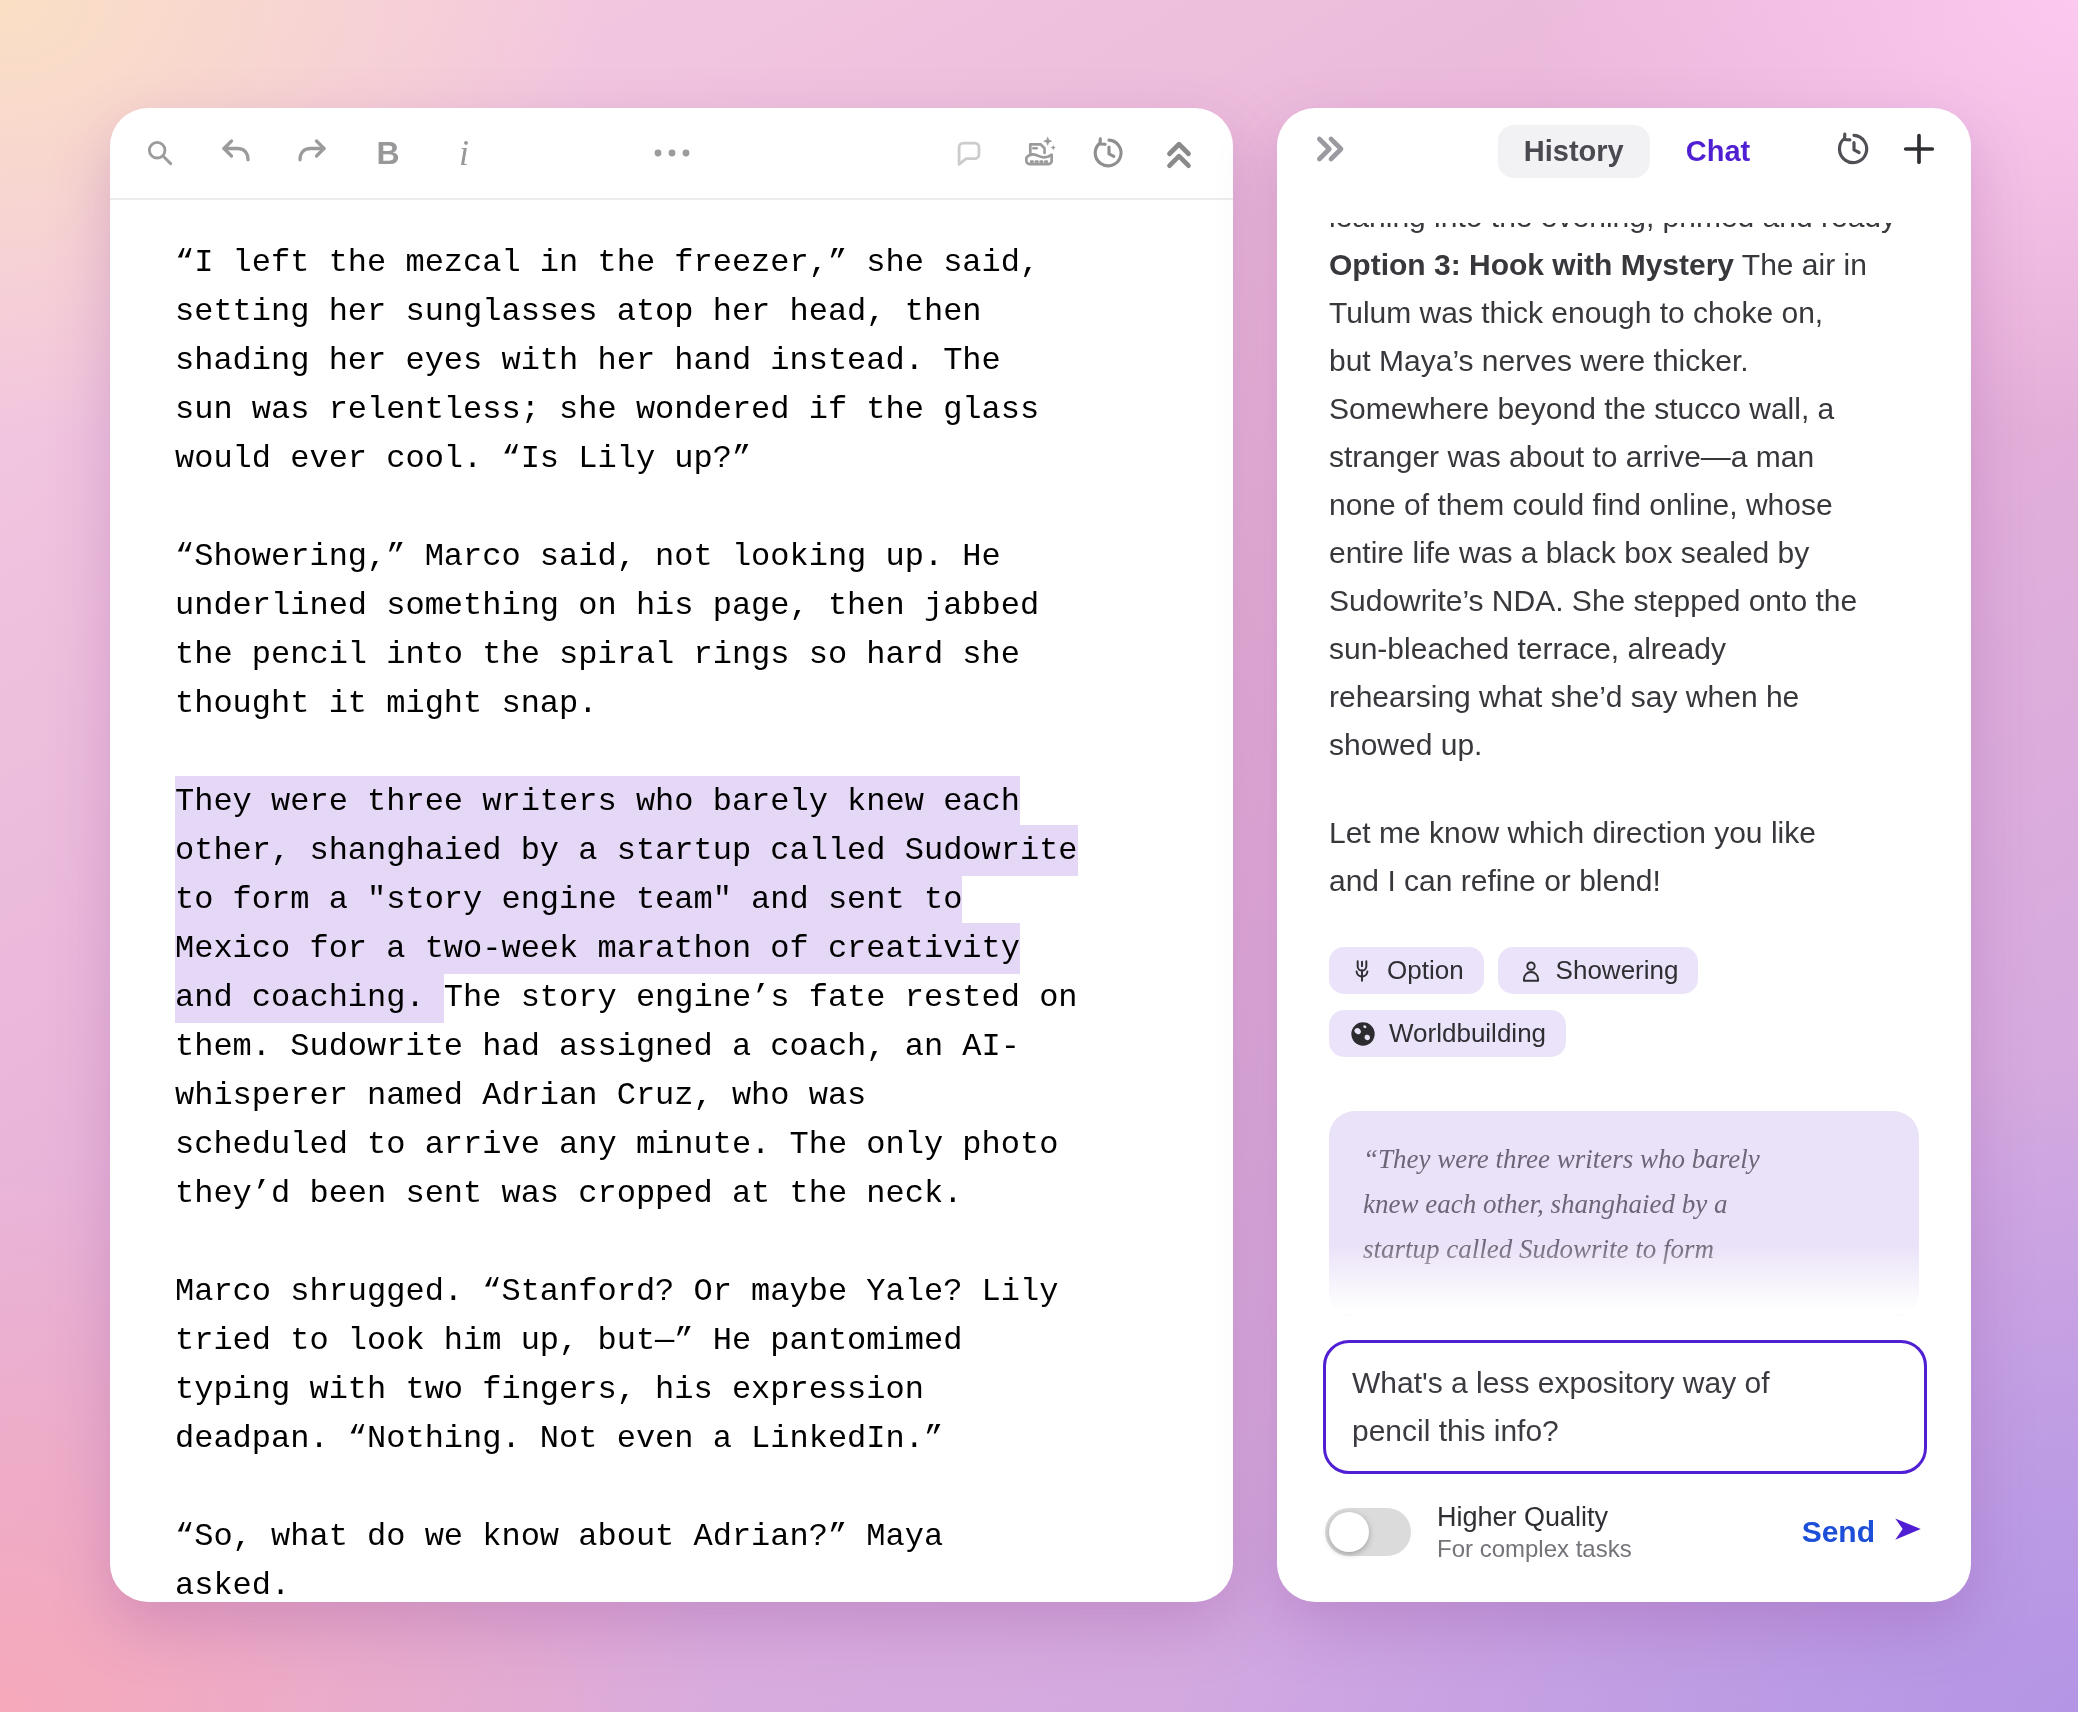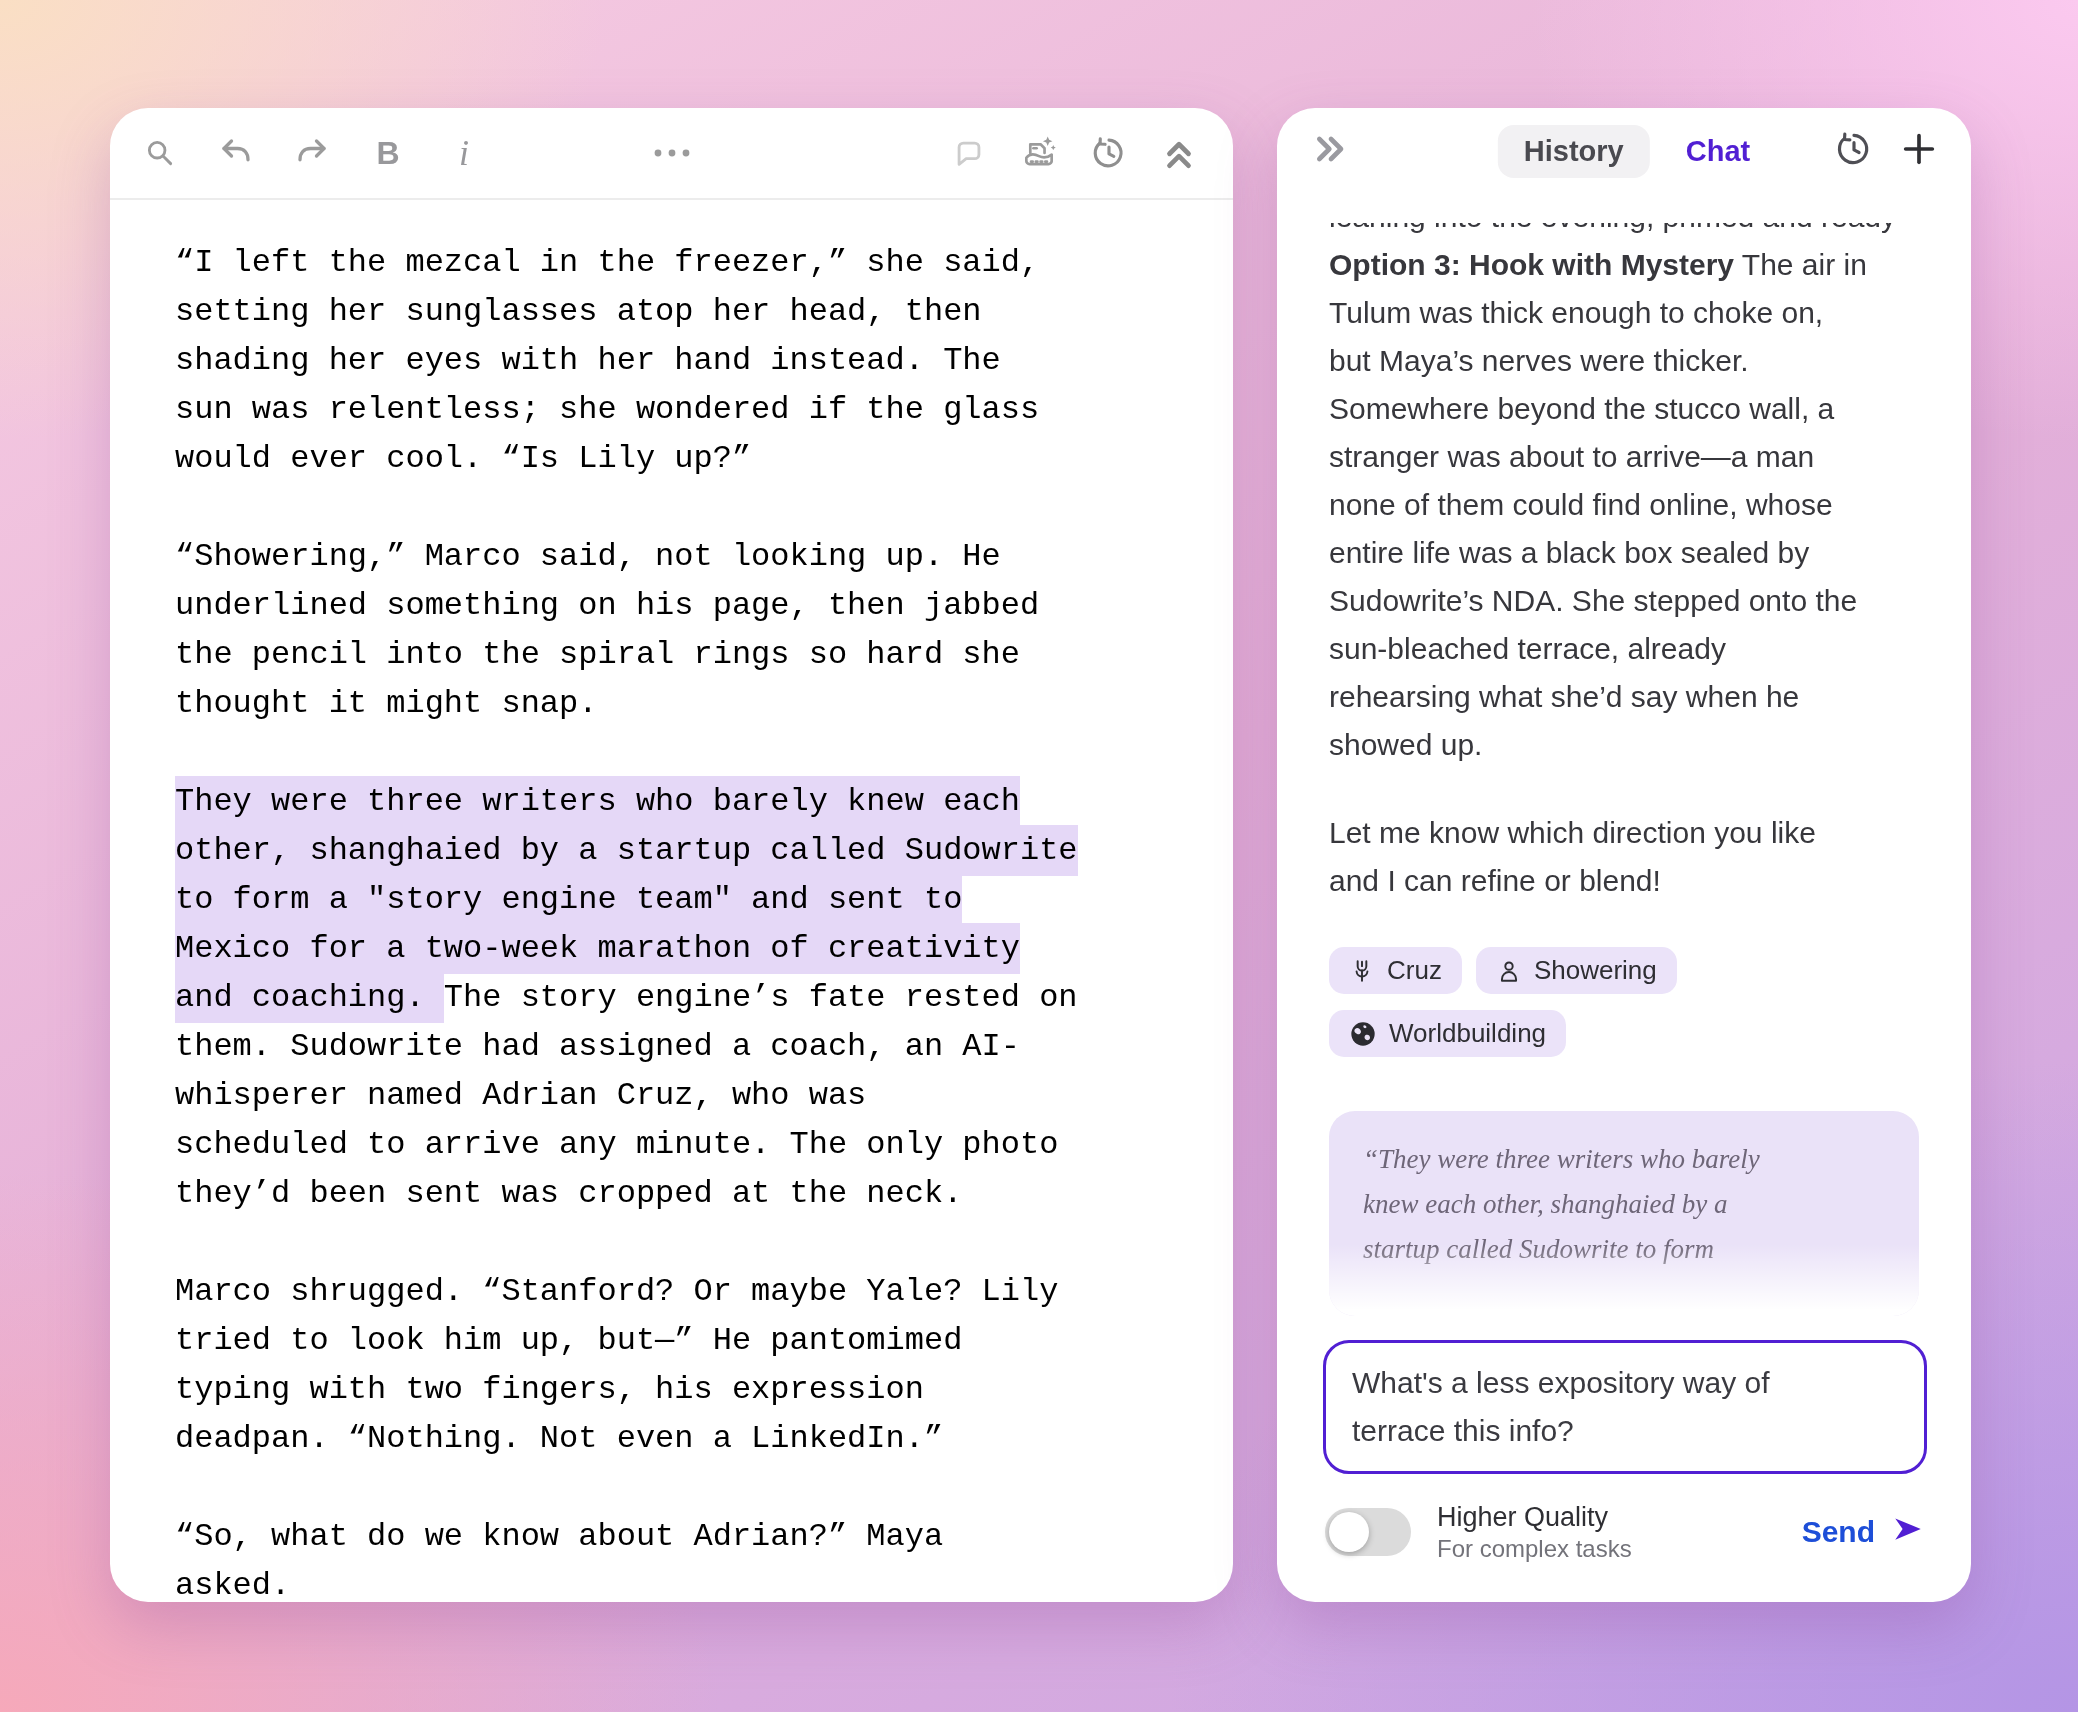--- a/index.html
+++ b/index.html
@@ -261,21 +261,21 @@
         <div class="chip">
           <span>
             <svg width="26" height="26" viewBox="0 0 24 24" fill="none" stroke="#2e2e33" stroke-width="1.8" stroke-linecap="round" stroke-linejoin="round">
               <path d="M8 3 v4.5 a4 4 0 0 0 8 0 V3"></path>
               <path d="M12 3.5 v4"></path>
               <path d="M12 11.5 V21"></path>
               <path d="M12 17 C9.2 17 7.2 15 7 12.5"></path>
               <path d="M12 17 C14.8 17 16.8 15 17 12.5"></path>
             </svg>
           </span>
-          <span>Cruz</span>
+          <span>Option</span>
         </div>
         <div class="chip">
           <span>
             <svg width="26" height="26" viewBox="0 0 24 24" fill="none" stroke="#2e2e33" stroke-width="1.8" stroke-linecap="round" stroke-linejoin="round">
               <circle cx="12" cy="7.5" r="3.4"></circle>
               <path d="M5.5 21 v-1.5 a6.5 6.5 0 0 1 13 0 V21 z"></path>
             </svg>
           </span>
           <span>Showering</span>
         </div>
@@ -294,21 +294,21 @@
 
       <div class="quote-card">
         <div class="quote-text">“They were three writers who barely
 knew each other, shanghaied by a
 startup called Sudowrite to form</div>
         <div class="quote-fade"></div>
       </div>
     </div>
 
     <div class="chat-input">What's a less expository way of
-terrace this info?</div>
+pencil this info?</div>
 
     <div class="bottom-row">
       <div class="toggle">
         <div class="knob"></div>
       </div>
       <div class="quality">
         <div class="q-title">Higher Quality</div>
         <div class="q-sub">For complex tasks</div>
       </div>
       <div class="send-btn">

